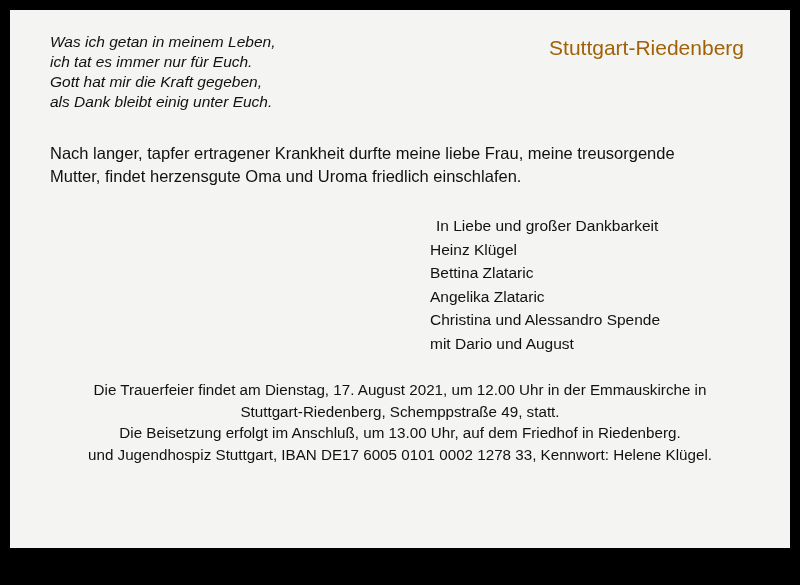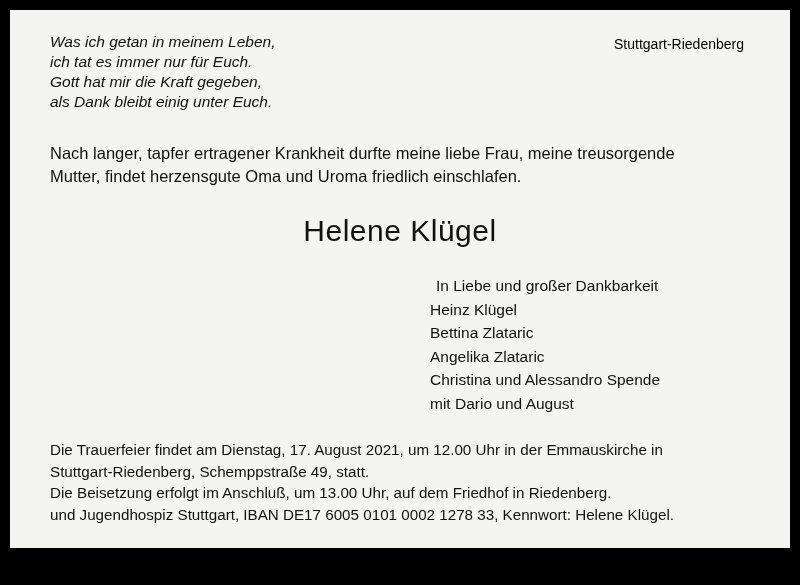--- a/index.html
+++ b/index.html
@@ -29,22 +29,22 @@
     align-items: flex-start;
   }
   .motto {
     font-style: italic;
     font-size: 15.5px;
     line-height: 20px;
     color: #111111;
     white-space: pre-line;
   }
   .location {
-    font-size: 14px;
-    color: #000000;
+    font-size: 21px;
+    color: #a16207;
     padding-top: 4px;
     padding-right: 6px;
   }
   .intro {
     margin-top: 30px;
     font-size: 16.5px;
     line-height: 23px;
     color: #111111;
     white-space: pre-line;
   }
@@ -78,40 +78,40 @@
     margin-left: 6px;
   }
   .footer {
     margin-top: 24px;
     font-size: 15.2px;
     line-height: 21.5px;
     color: #111111;
   }
   .footer p {
     margin: 0;
+    text-align: center;
   }
 </style>
 </head>
 <body>
 
 <div class="obituary-card">
 
   <div class="top-row">
     <div class="motto">Was ich getan in meinem Leben,
 ich tat es immer nur für Euch.
 Gott hat mir die Kraft gegeben,
 als Dank bleibt einig unter Euch.</div>
     <div class="location">Stuttgart-Riedenberg</div>
   </div>
 
   <div class="intro">Nach langer, tapfer ertragener Krankheit durfte meine liebe Frau, meine treusorgende
 Mutter, findet herzensgute Oma und Uroma friedlich einschlafen.</div>
 
   <div class="name-block">
-    <div class="deceased-name">Helene Klügel</div>
   </div>
 
   <div class="mourners">
     <div class="lead">In Liebe und großer Dankbarkeit</div>
     <div>Heinz Klügel</div>
     <div>Bettina Zlataric</div>
     <div>Angelika Zlataric</div>
     <div>Christina und Alessandro Spende</div>
     <div>mit Dario und August</div>
   </div>

